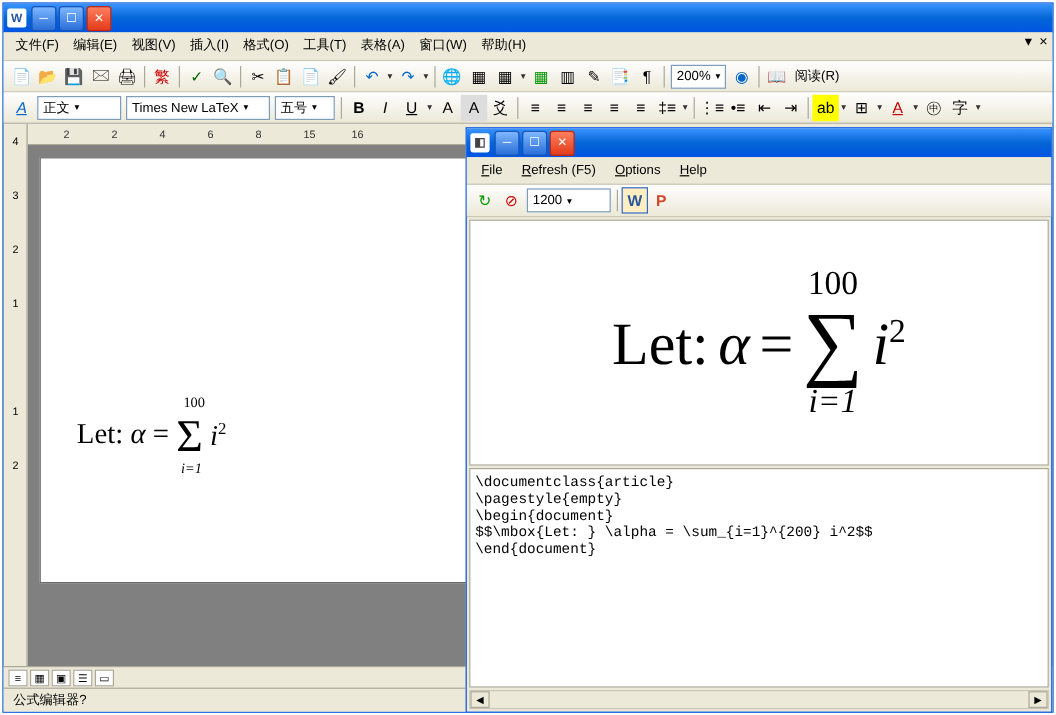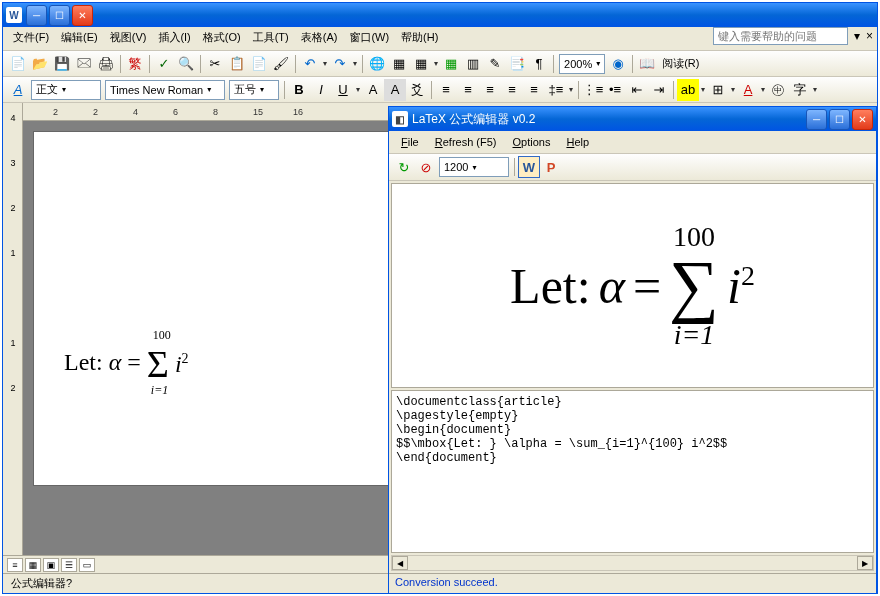--- a/index.html
+++ b/index.html
@@ -86,21 +86,20 @@
   <div class="menu-item">文件(F)</div>
   <div class="menu-item">编辑(E)</div>
   <div class="menu-item">视图(V)</div>
   <div class="menu-item">插入(I)</div>
   <div class="menu-item">格式(O)</div>
   <div class="menu-item">工具(T)</div>
   <div class="menu-item">表格(A)</div>
   <div class="menu-item">窗口(W)</div>
   <div class="menu-item">帮助(H)</div>
   <div class="help-box">
-   <input class="help-input" placeholder="键入需要帮助的问题" style="">
    <span class="help-close">▾</span>
    <span class="help-close">×</span>
   </div>
  </div>
 
  <div class="toolbar">
   <div class="tbtn">📄</div>
   <div class="tbtn">📂</div>
   <div class="tbtn">💾</div>
   <div class="tbtn">🖂</div>
@@ -141,21 +140,21 @@
   <span style="padding:0 4px;cursor:pointer">阅读(R)</span>
  </div>
 
  <div class="toolbar">
   <div class="tbtn" style="color:#06c;text-decoration:underline;font-style:italic">A</div>
   <div class="tcombo" style="width:70px">
         <span>正文</span>
         <span class="arrow">▾</span>
       </div>
   <div class="tcombo" style="width:120px">
-        <span>Times New Roman</span>
+        <span>Times New LaTeX</span>
         <span class="arrow">▾</span>
       </div>
   <div class="tcombo" style="width:50px">
         <span>五号</span>
         <span class="arrow">▾</span>
       </div>
   <div class="tsep"></div>
   <div class="tbtn">
         <b>B</b>
       </div>
@@ -239,21 +238,20 @@
   <div class="viewbtn">▭</div>
  </div>
  <div class="statusbar">
   <span>公式编辑器?</span>
  </div>
 </div>
 
 <div class="latex-win">
  <div class="titlebar">
   <div class="icon">◧</div>
-  <div class="title">LaTeX 公式编辑器 v0.2</div>
   <div class="winbtns">
    <div class="winbtn">─</div>
    <div class="winbtn">☐</div>
    <div class="winbtn close">✕</div>
   </div>
  </div>
  <div class="latex-menu">
   <div class="mi"><span class="u">F</span>ile</div>
   <div class="mi"><span class="u">R</span>efresh (F5)</div>
   <div class="mi"><span class="u">O</span>ptions</div>
@@ -279,23 +277,20 @@
     <span class="sumtop">100</span>
     <span class="sigma2">∑</span>
     <span class="sumbot">i=1</span>
    </span>
    <span class="isq2"><span>i</span><sup>2</sup></span>
   </div>
  </div>
  <div class="codebox">\documentclass{article}
 \pagestyle{empty}
 \begin{document}
-$$\mbox{Let: } \alpha = \sum_{i=1}^{100} i^2$$
+$$\mbox{Let: } \alpha = \sum_{i=1}^{200} i^2$$
 \end{document}</div>
  <div class="scroll-h">
   <div class="scroll-arrow">◀</div>
   <div style="flex:1"></div>
   <div class="scroll-arrow">▶</div>
  </div>
- <div class="latex-status">
-  <span>Conversion succeed.</span>
- </div>
 </div>
 
 </body></html>

